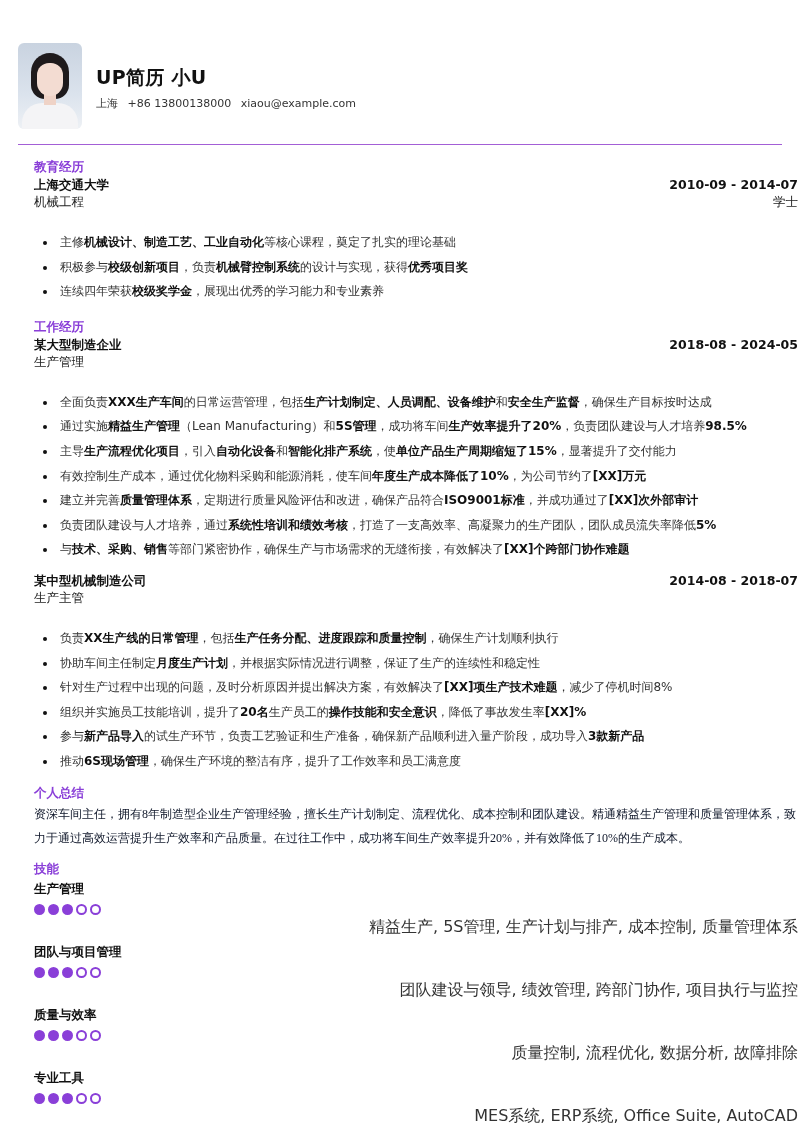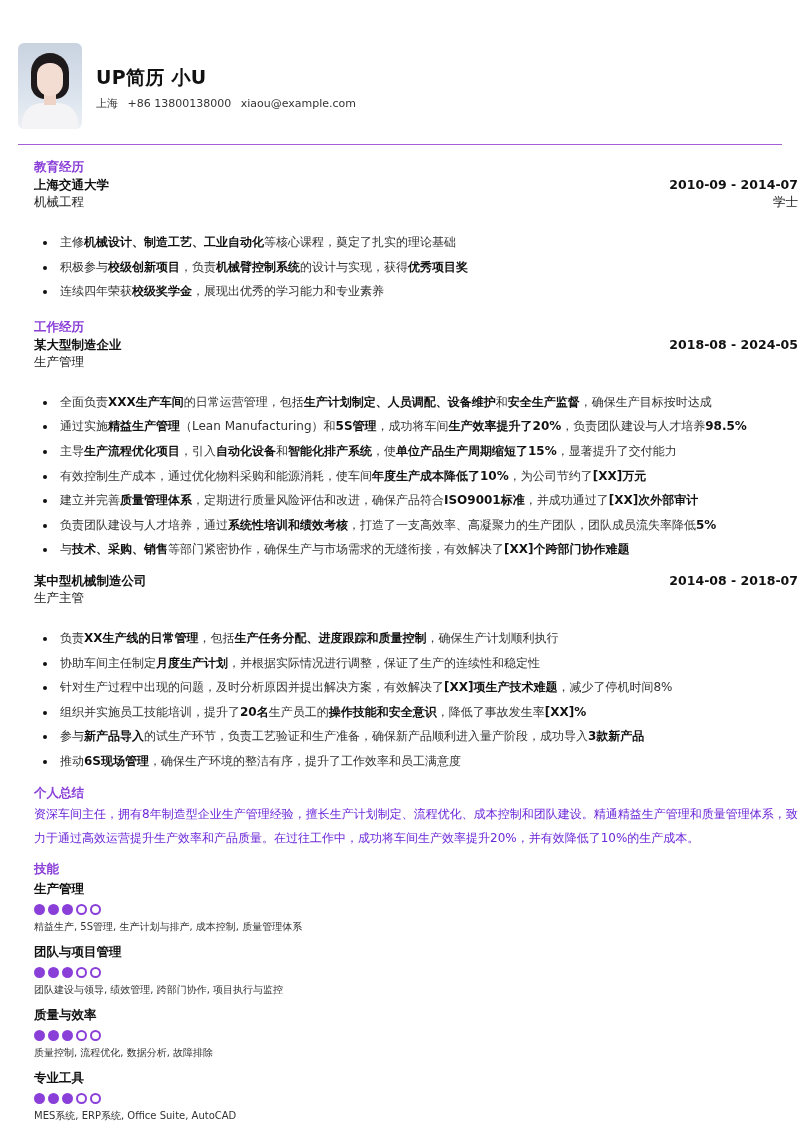--- a/index.html
+++ b/index.html
@@ -22,26 +22,26 @@
   .content { position: absolute; left: 34px; top: 158px; width: 764px; }
   .sec-title { font-size: 12.5px; font-weight: bold; color: #8a3fd8; line-height: 18px; }
   .row { display: flex; justify-content: space-between; line-height: 17px; }
   .org { font-weight: bold; color: #111; }
   .date { font-weight: bold; color: #111; }
   .sub { color: #222; }
   .bullets { list-style: none; margin-top: 20px; }
   .bullets li { position: relative; padding-left: 26px; line-height: 24.6px; font-size: 12px; color: #333; }
   .bullets li::before { content: ""; position: absolute; left: 9px; top: 11px; width: 4px; height: 4px; border-radius: 50%; background: #111; }
   .bullets b { color: #111; }
-  .para { font-size: 12px; line-height: 24px; color: #6d28d9; }
+  .para { font-size: 12px; line-height: 24px; color: #0f172a; font-family: Liberation Serif, serif; }
   .skill-name { font-weight: bold; color: #111; line-height: 18px; margin-top: 2px; }
   .dots { display: flex; gap: 3px; margin: 6px 0 4px; height: 11px; }
   .dot { width: 11px; height: 11px; border-radius: 50%; border: 2px solid #8a3fd8; }
   .dot.on { background: #8a3fd8; }
-  .skill-desc { font-size: 10px; color: #333; line-height: 16px; margin-bottom: 8px; }
+  .skill-desc { font-size: 16px; color: #333; line-height: 16px; margin-bottom: 8px; text-align: right; }
   .sp-edu { height: 14px; }
   .sp-job { height: 10px; }
 </style>
 </head>
 <body>
 
 <div class="header">
   <div class="avatar">
     <div class="body"></div>
     <div class="hair"></div>

